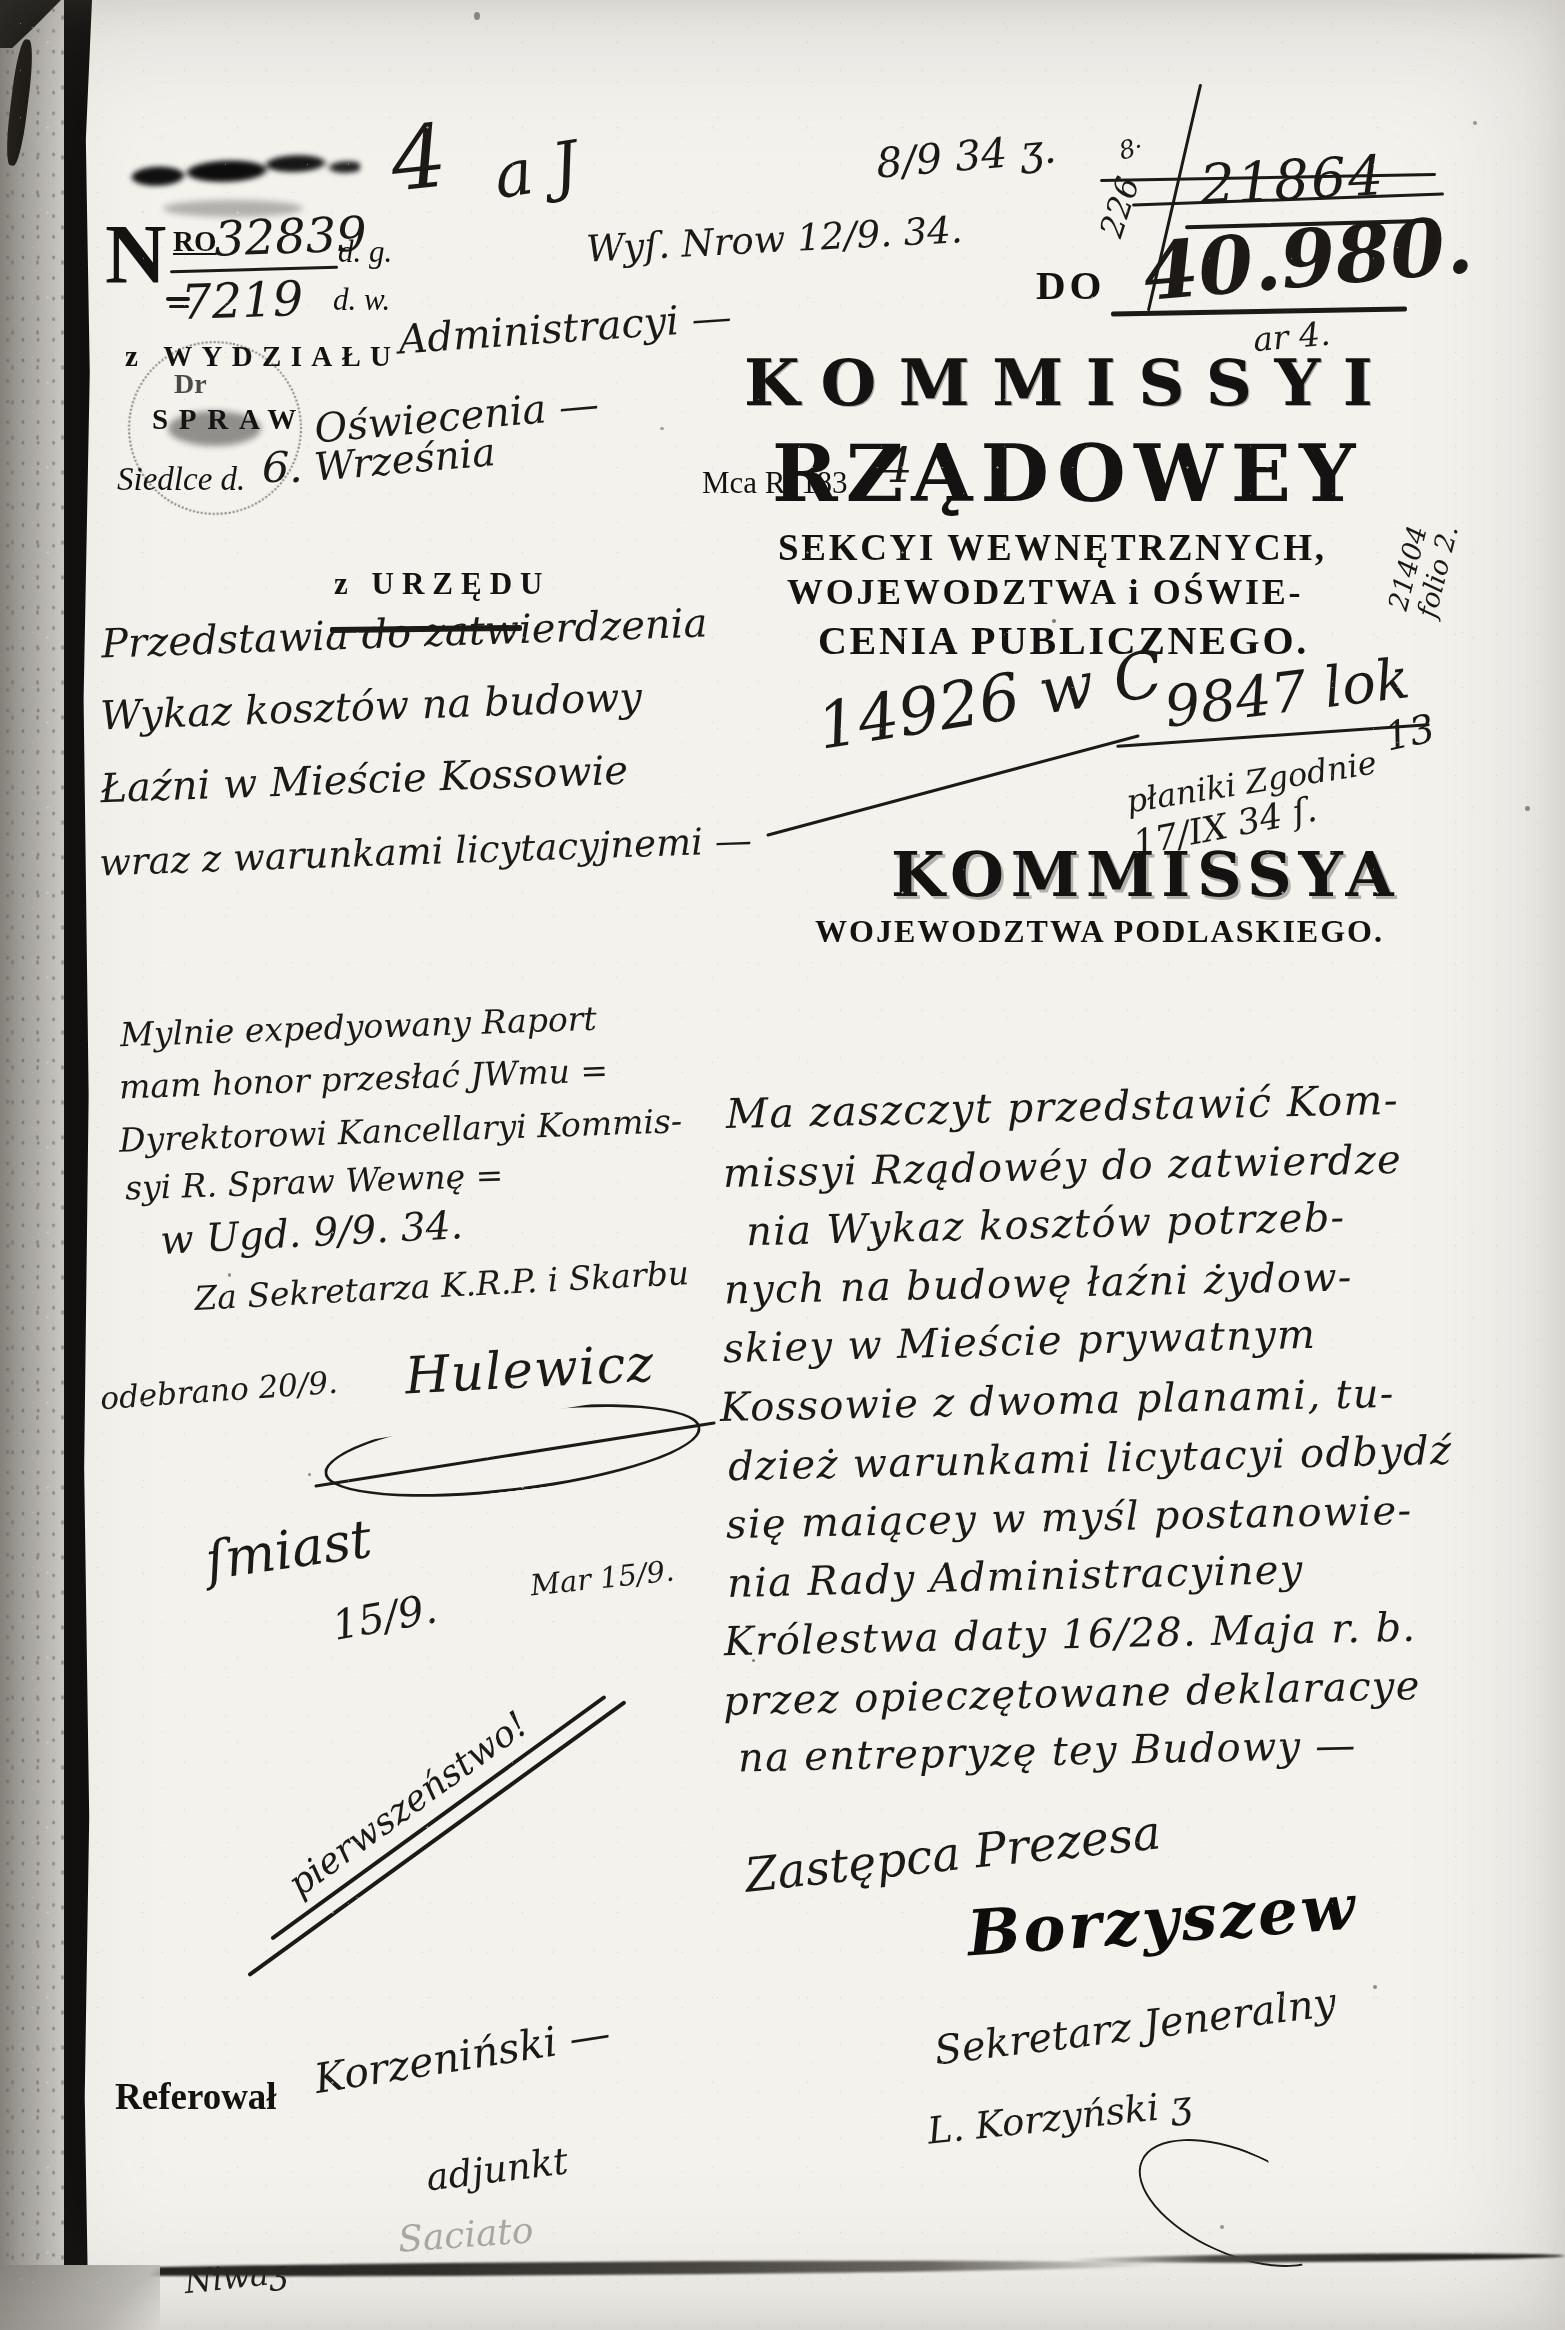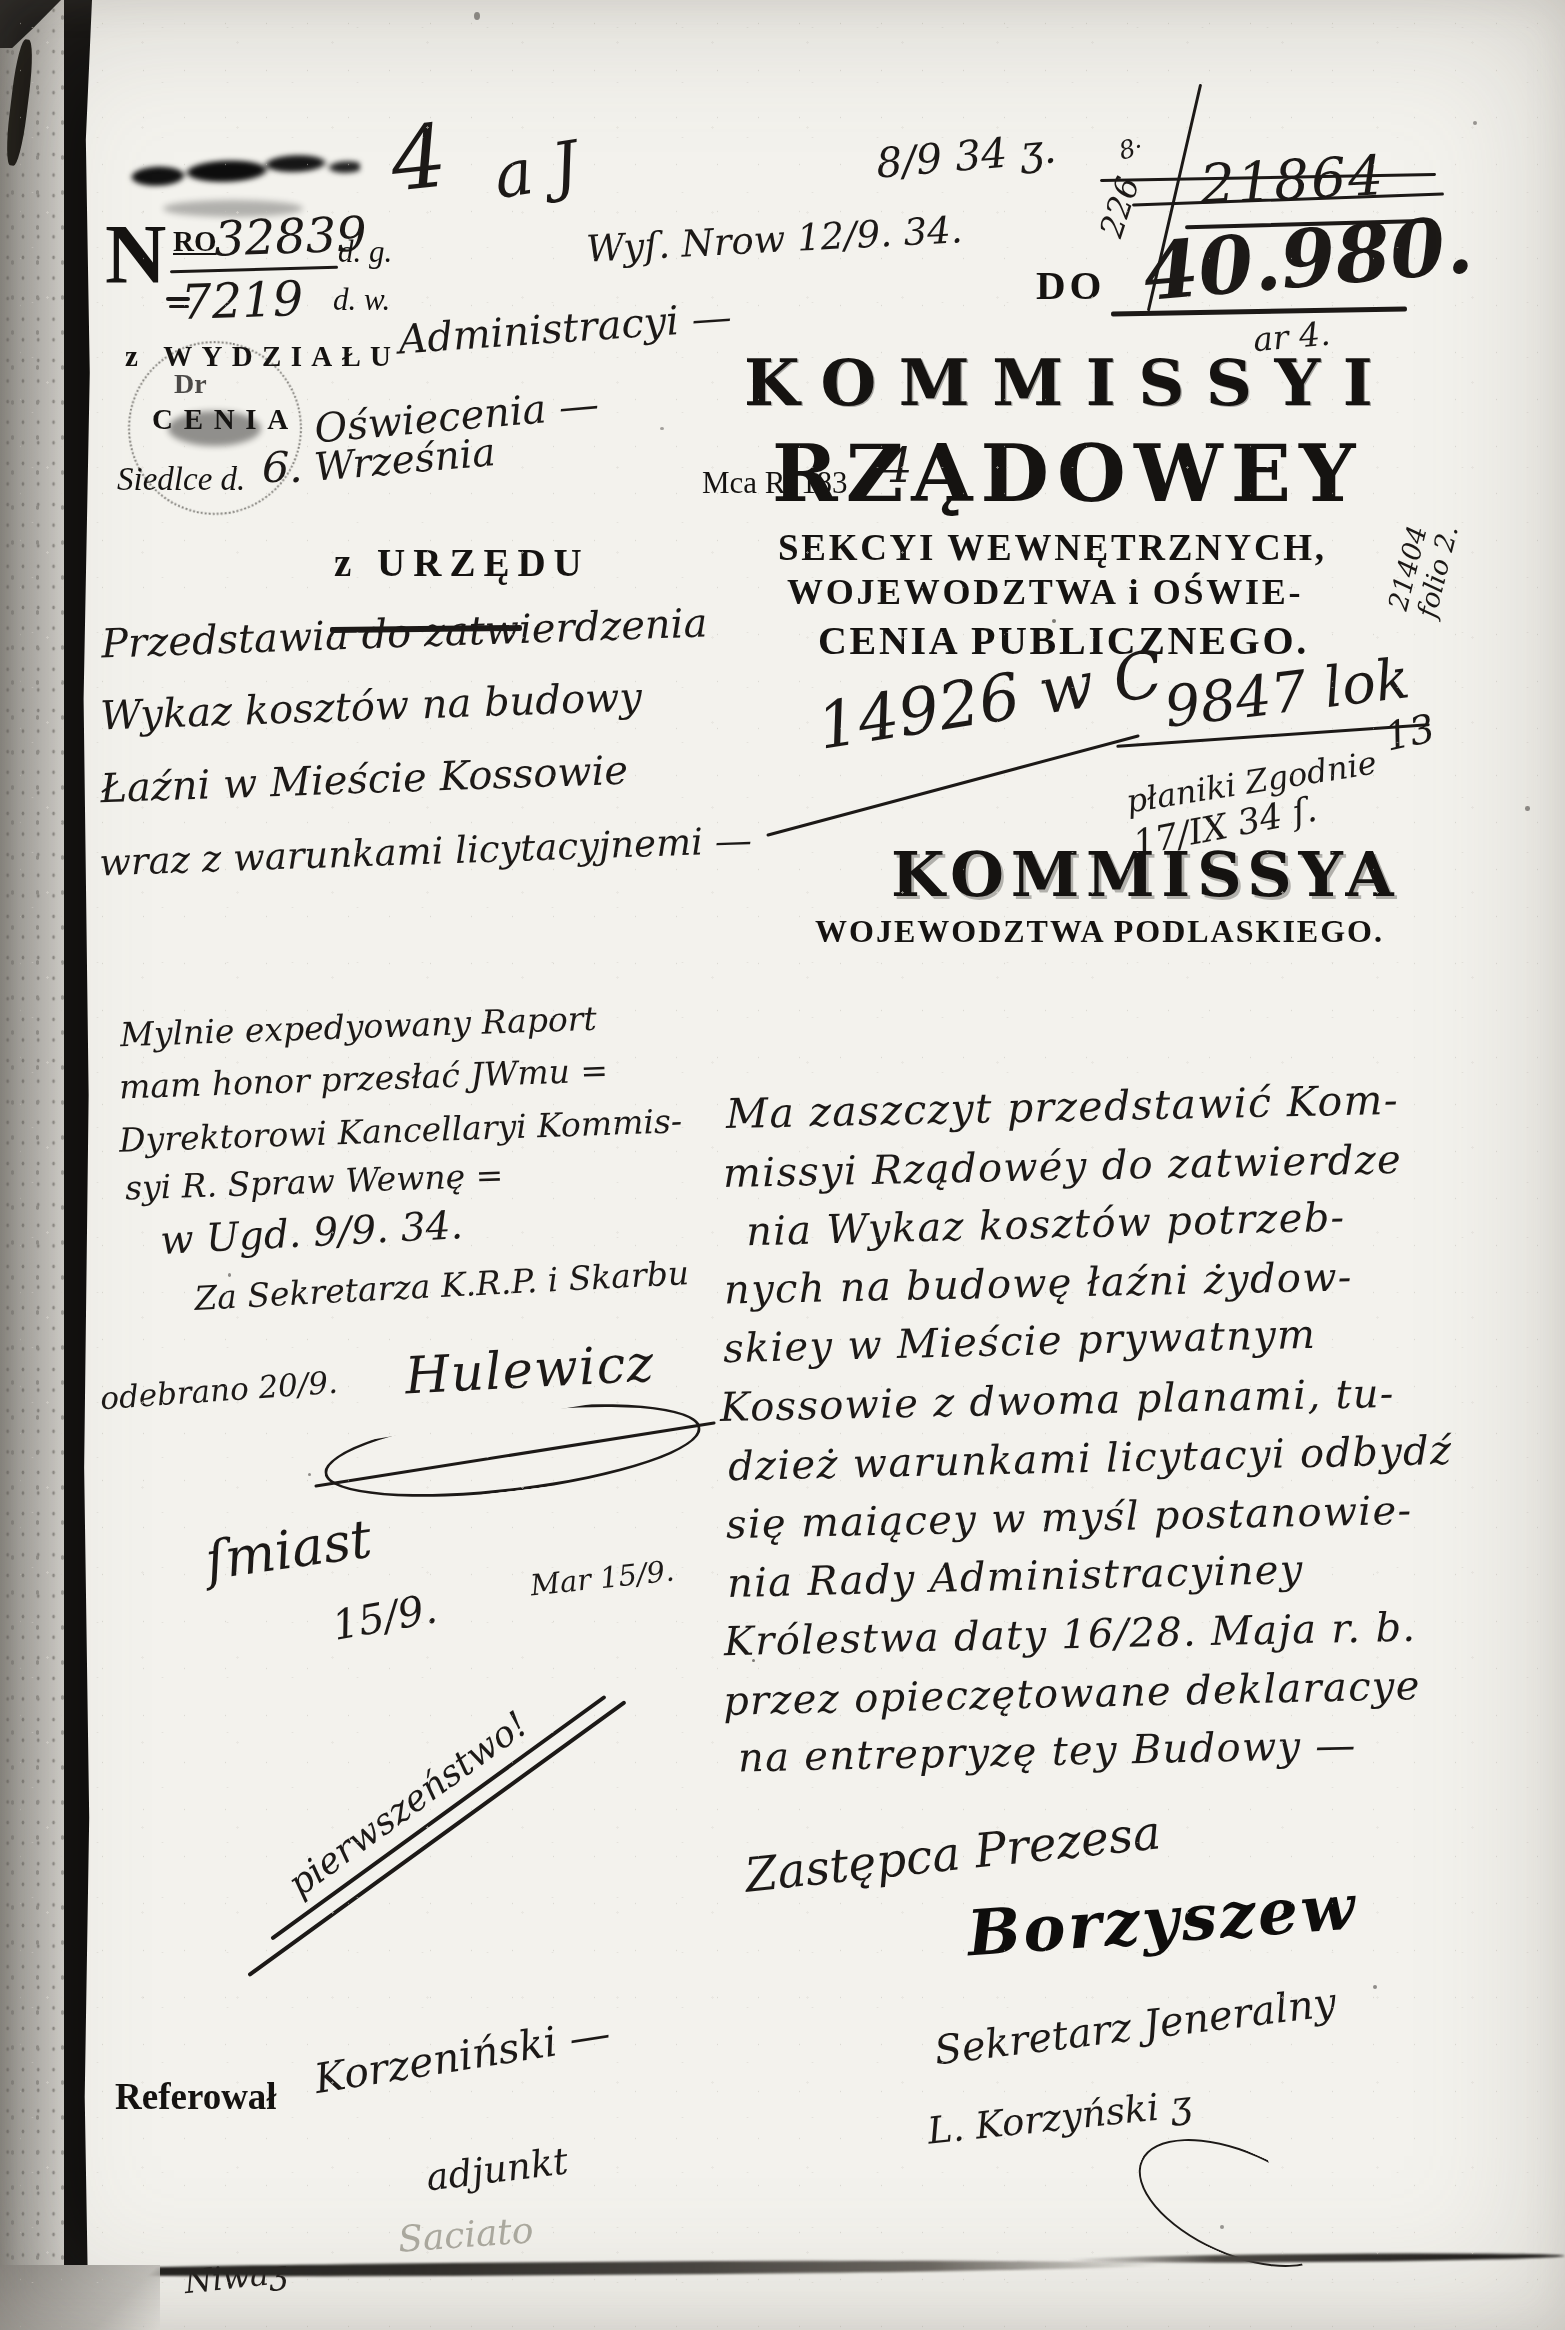--- a/index.html
+++ b/index.html
@@ -79,34 +79,34 @@
 <div class="line" style="left:1100px;top:176px;width:336px;height:3.3px;transform:rotate(-1deg);"></div>
 <div class="line" style="left:1132px;top:198px;width:312px;height:3.3px;transform:rotate(-2deg);"></div>
 <div class="line" style="left:1185px;top:222px;width:248px;height:4px;transform:rotate(-1.5deg);"></div>
 <div class="abs printed" style="left:1036px;top:261px;font-size:41px;font-weight:bold;letter-spacing:4px;text-align:right;">DO</div>
 <div class="abs hand" style="left:1143px;top:212px;font-size:79px;font-weight:bold;transform:rotate(-5deg);">40.980.</div>
 <div class="line" style="left:1111px;top:309px;width:296px;height:4.7px;transform:rotate(-1deg);"></div>
 <div class="abs hand" style="left:1253px;top:317px;font-size:33px;transform:rotate(-5deg);">ar 4.</div>
 
 <div class="abs printed" style="left:125px;top:340px;font-size:29px;font-weight:bold;letter-spacing:9.3px;text-align:right;">z WYDZIAŁU</div>
 <div class="abs hand" style="left:398px;top:305px;font-size:40px;transform:rotate(-4deg);">Administracyi —</div>
-<div class="abs printed" style="left:152px;top:403px;font-size:29px;font-weight:bold;letter-spacing:10.7px;">CENIA</div>
+<div class="abs printed" style="left:152px;top:403px;font-size:29px;font-weight:bold;letter-spacing:10.7px;">SPRAW</div>
 <div class="abs hand" style="left:314px;top:393px;font-size:40px;transform:rotate(-5deg);">Oświecenia —</div>
 
 <div class="abs" style="left:128px;top:341px;width:170px;height:170px;border:2.7px dotted rgba(45,42,38,.55);border-radius:50%;transform:rotate(12deg);filter:blur(0.4px);"></div>
 <div class="abs printed" style="left:174px;top:368px;font-size:28px;font-weight:bold;opacity:.75;filter:blur(0.7px);">Dr</div>
 <div class="abs" style="left:168px;top:411px;width:93px;height:35px;background:#191817;opacity:.45;filter:blur(3.3px);border-radius:50%;"></div>
 
 <div class="abs printed" style="left:117px;top:461px;font-size:33px;font-style:italic;">Siedlce d.</div>
 <div class="abs hand" style="left:262px;top:442px;font-size:43px;">6.</div>
 <div class="abs hand" style="left:314px;top:437px;font-size:39px;transform:rotate(-5deg);">Września</div>
 <div class="abs printed" style="left:702px;top:465px;font-size:31px;">Mca R. 183</div>
 <div class="abs hand" style="left:882px;top:437px;font-size:48px;">4</div>
 
-<div class="abs printed" style="left:334px;top:540px;font-size:39px;font-weight:bold;letter-spacing:8px;">z URZĘDU</div>
+<div class="abs printed" style="left:334px;top:566px;font-size:31px;font-weight:bold;letter-spacing:8px;">z URZĘDU</div>
 <div class="line" style="left:330px;top:626px;width:192px;height:6px;transform:rotate(-.6deg);"></div>
 
 <div class="abs hand" style="left:101px;top:610px;font-size:40px;transform:rotate(-2deg);">Przedstawia do zatwierdzenia</div>
 <div class="abs hand" style="left:100px;top:683px;font-size:40px;transform:rotate(-2deg);">Wykaz kosztów na budowy</div>
 <div class="abs hand" style="left:100px;top:756px;font-size:40px;transform:rotate(-2deg);">Łaźni w Mieście Kossowie</div>
 <div class="abs hand" style="left:99px;top:830px;font-size:37px;transform:rotate(-2deg);">wraz z warunkami licytacyjnemi —</div>
 
 <div class="abs hand" style="left:120px;top:1007px;font-size:33px;transform:rotate(-2deg);">Mylnie expedyowany Raport</div>
 <div class="abs hand" style="left:119px;top:1059px;font-size:33px;transform:rotate(-2deg);">mam honor przesłać JWmu =</div>
 <div class="abs hand" style="left:119px;top:1111px;font-size:33px;transform:rotate(-2deg);">Dyrektorowi Kancellaryi Kommis-</div>

